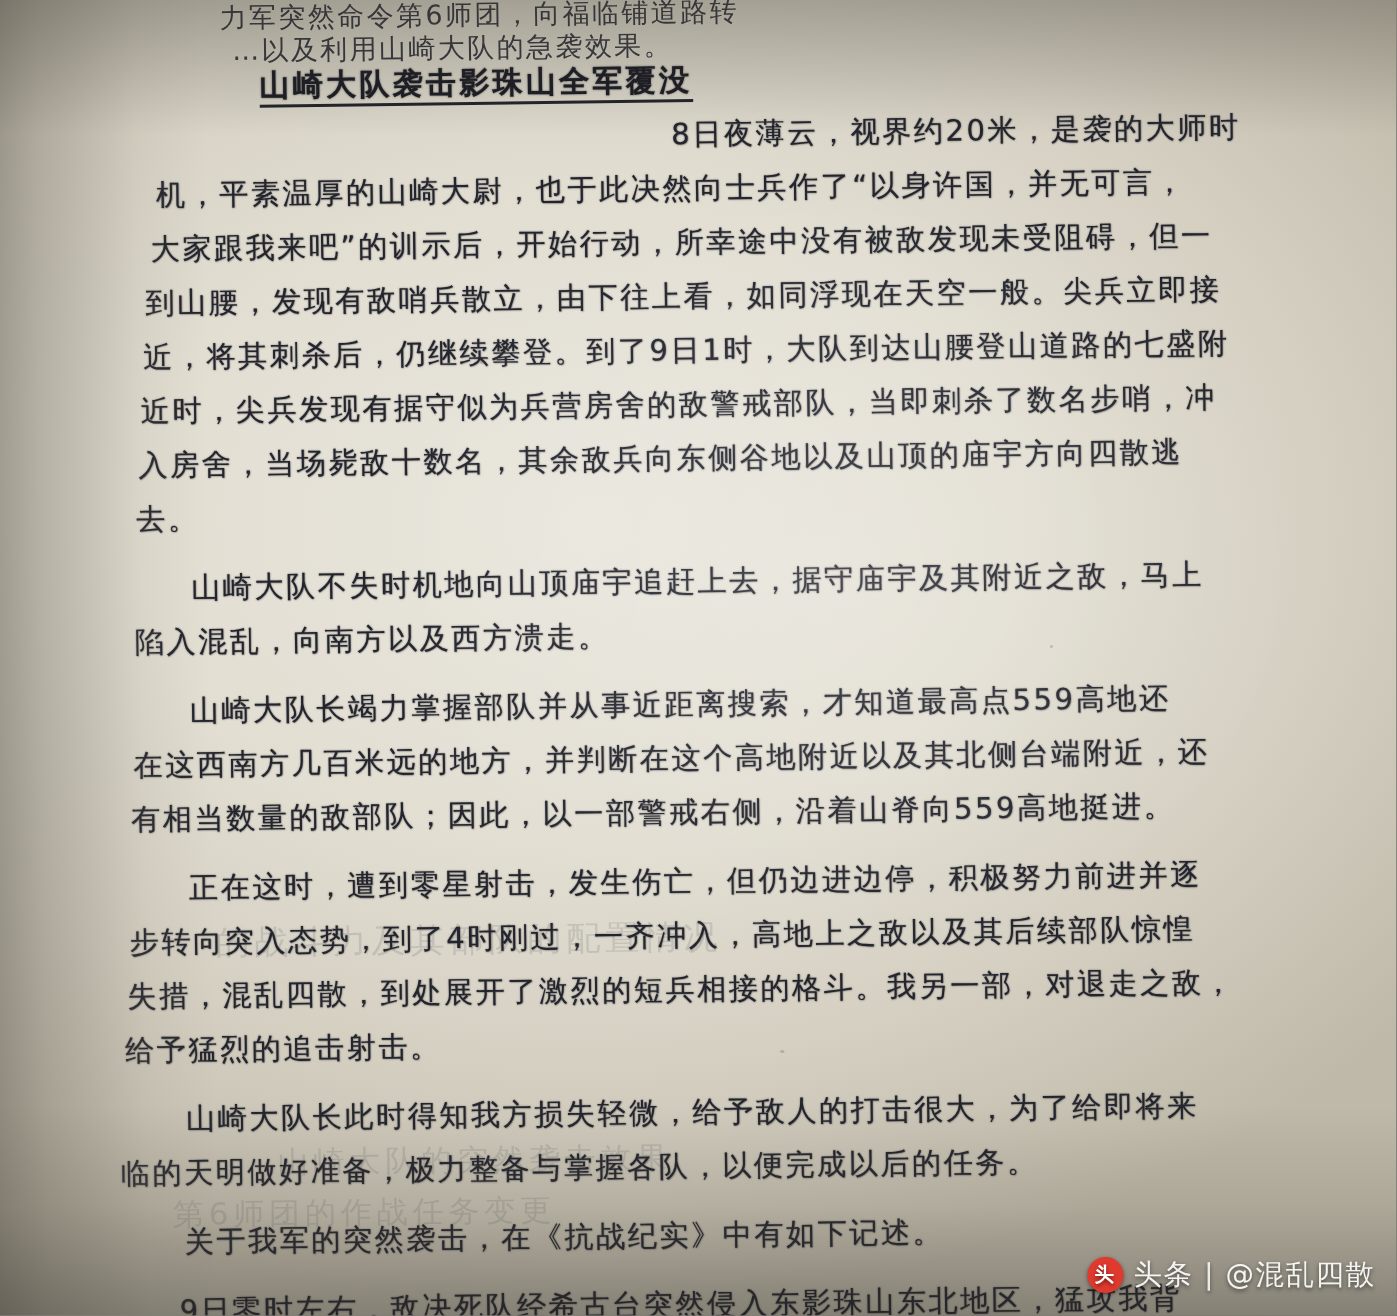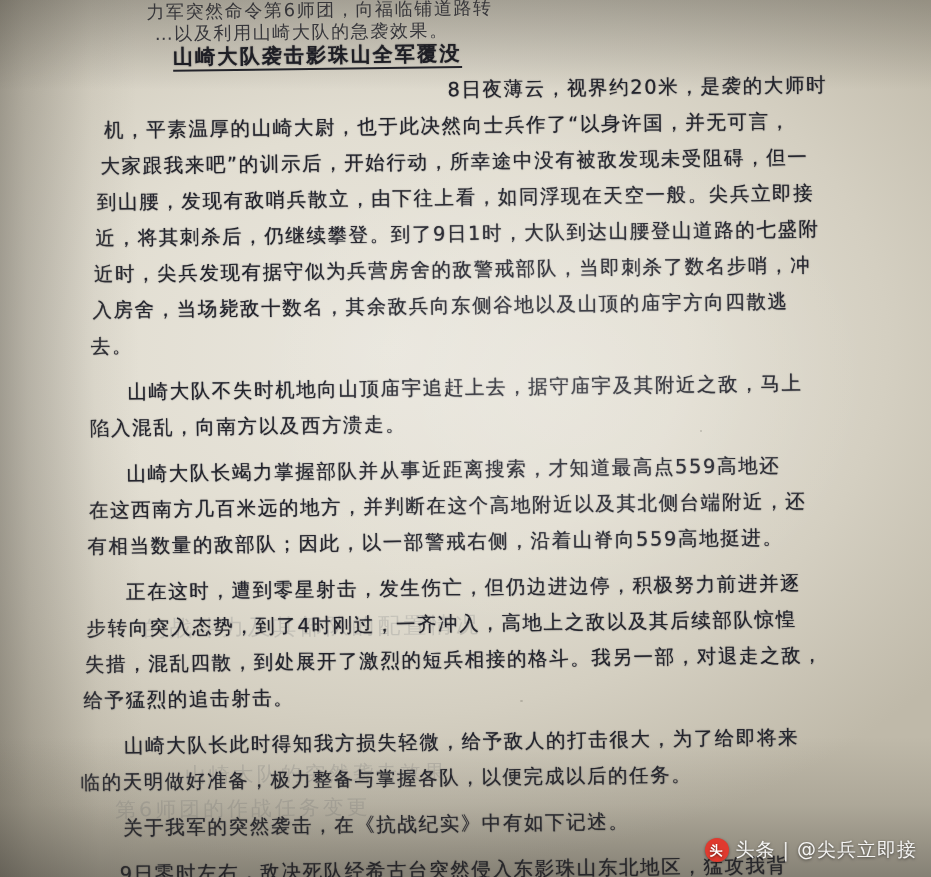--- a/index.html
+++ b/index.html
@@ -210,15 +210,15 @@
   <div class="glare"></div>
 
   <div class="speck" style="left:320px; top:240px; width:3px; height:3px;"></div>
   <div class="speck" style="left:700px; top:430px; width:2px; height:2px;"></div>
   <div class="speck" style="left:520px; top:700px; width:3px; height:2px;"></div>
 
   <div class="watermark">
     <span class="wm-logo">头</span>
     <span>头条</span>
     <span class="wm-sep">|</span>
-    <span>@尖兵立即接</span>
+    <span>@混乱四散</span>
   </div>
 </div>
 
 </body></html>

